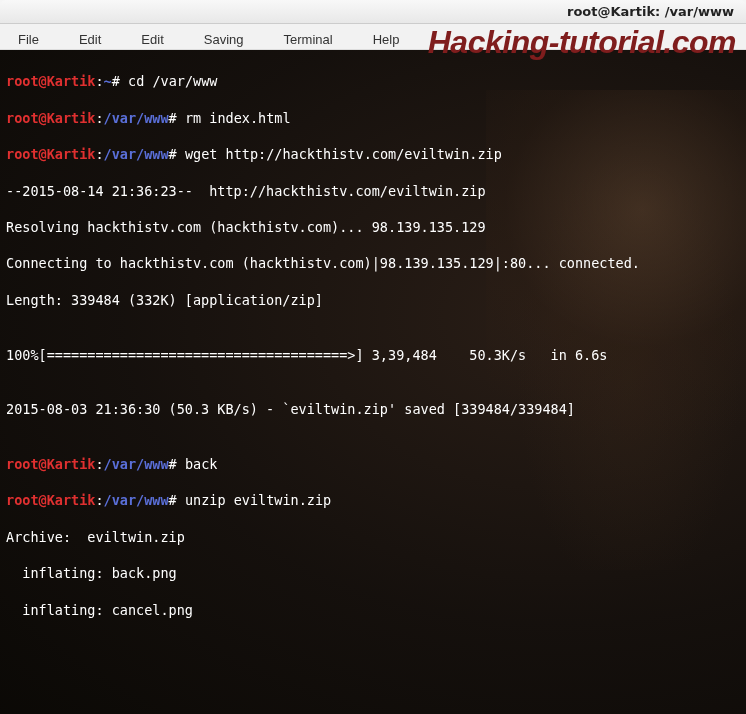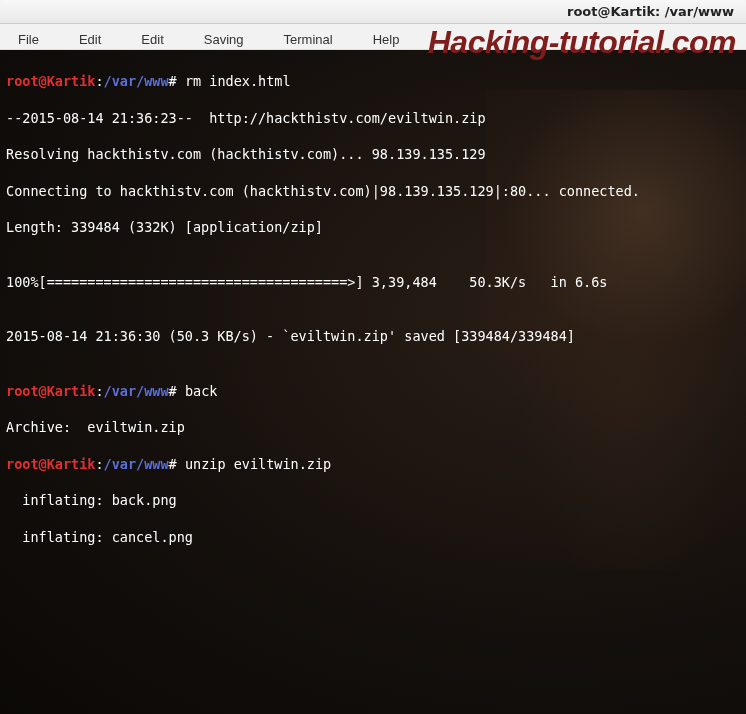--- a/index.html
+++ b/index.html
@@ -108,33 +108,35 @@
 <div class="menubar">
   <span class="menu-item">File</span>
   <span class="menu-item">Edit</span>
   <span class="menu-item">Edit</span>
   <span class="menu-item">Saving</span>
   <span class="menu-item">Terminal</span>
   <span class="menu-item">Help</span>
 </div>
 
 <div class="terminal">
+<div class="line"><span class="user">root</span><span class="user">@</span><span class="host">Kartik</span><span class="prompt-sym">:</span><span class="path">~</span><span class="prompt-sym">#</span> <span class="cmd">cd /var/www</span></div>
 <div class="line"><span class="user">root</span><span class="user">@</span><span class="host">Kartik</span><span class="prompt-sym">:</span><span class="path">/var/www</span><span class="prompt-sym">#</span> <span class="cmd">rm index.html</span></div>
+<div class="line"><span class="user">root</span><span class="user">@</span><span class="host">Kartik</span><span class="prompt-sym">:</span><span class="path">/var/www</span><span class="prompt-sym">#</span> <span class="cmd">wget http://hackthistv.com/eviltwin.zip</span></div>
 <div class="line out">--2015-08-14 21:36:23--  http://hackthistv.com/eviltwin.zip</div>
 <div class="line out">Resolving hackthistv.com (hackthistv.com)... 98.139.135.129</div>
 <div class="line out">Connecting to hackthistv.com (hackthistv.com)|98.139.135.129|:80... connected.</div>
 <div class="line out">Length: 339484 (332K) [application/zip]</div>
 <div class="line out"></div>
 <div class="line out">100%[=====================================&gt;] 3,39,484    50.3K/s   in 6.6s</div>
 <div class="line out"></div>
-<div class="line out">2015-08-14 21:36:30 (50.3 KB/s) - `eviltwin.zip' saved [339484/339484]</div>
+<div class="line out">2015-08-03 21:36:30 (50.3 KB/s) - `eviltwin.zip' saved [339484/339484]</div>
 <div class="line out"></div>
 <div class="line"><span class="user">root</span><span class="user">@</span><span class="host">Kartik</span><span class="prompt-sym">:</span><span class="path">/var/www</span><span class="prompt-sym">#</span> <span class="cmd">back</span></div>
+<div class="line"><span class="user">root</span><span class="user">@</span><span class="host">Kartik</span><span class="prompt-sym">:</span><span class="path">/var/www</span><span class="prompt-sym">#</span> <span class="cmd">unzip eviltwin.zip</span></div>
 <div class="line out">Archive:  eviltwin.zip</div>
-<div class="line"><span class="user">root</span><span class="user">@</span><span class="host">Kartik</span><span class="prompt-sym">:</span><span class="path">/var/www</span><span class="prompt-sym">#</span> <span class="cmd">unzip eviltwin.zip</span></div>
 <div class="line out">  inflating: back.png</div>
 <div class="line out">  inflating: cancel.png</div>
 
 
 
 
 
 
 
 

